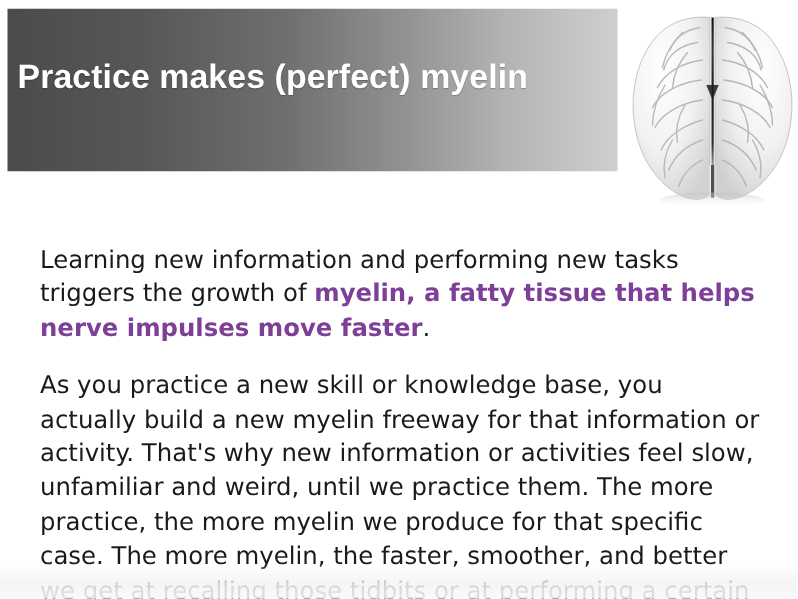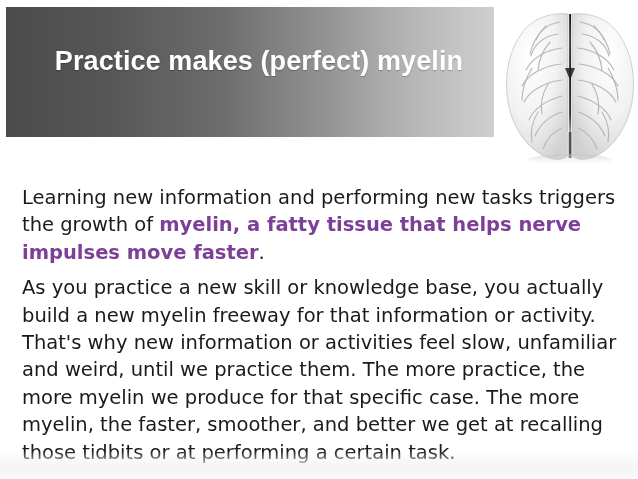--- a/index.html
+++ b/index.html
@@ -49,21 +49,20 @@
     top: 44px;
     width: 490px;
     color: #ffffff;
     font-family: "Liberation Sans", sans-serif;
     font-weight: bold;
     font-size: 27px;
     line-height: 34px;
     letter-spacing: 0.1px;
     white-space: nowrap;
     text-shadow: 0 1px 1px rgba(0,0,0,0.25);
-    text-align: center;
   }
 
   
   .brain-figure {
     position: absolute;
     left: 498px;
     top: 8px;
     width: 144px;
     height: 158px;
     background: #ffffff;
@@ -74,21 +73,21 @@
   .body-copy {
     position: absolute;
     left: 14px;
     top: 176px;
     width: 612px;
     color: #1a1a1a;
     font-family: "DejaVu Sans", sans-serif;
     font-size: 19.5px;
     line-height: 27.4px;
   }
-  .para { margin: 8px; }
+  .para { margin: 18px; }
   .para + .para { margin-top: 1px; }
   .accent {
     color: #7d3f98;
     font-weight: bold;
   }
 </style>
 </head>
 <body>
 
 <div id="slide">

